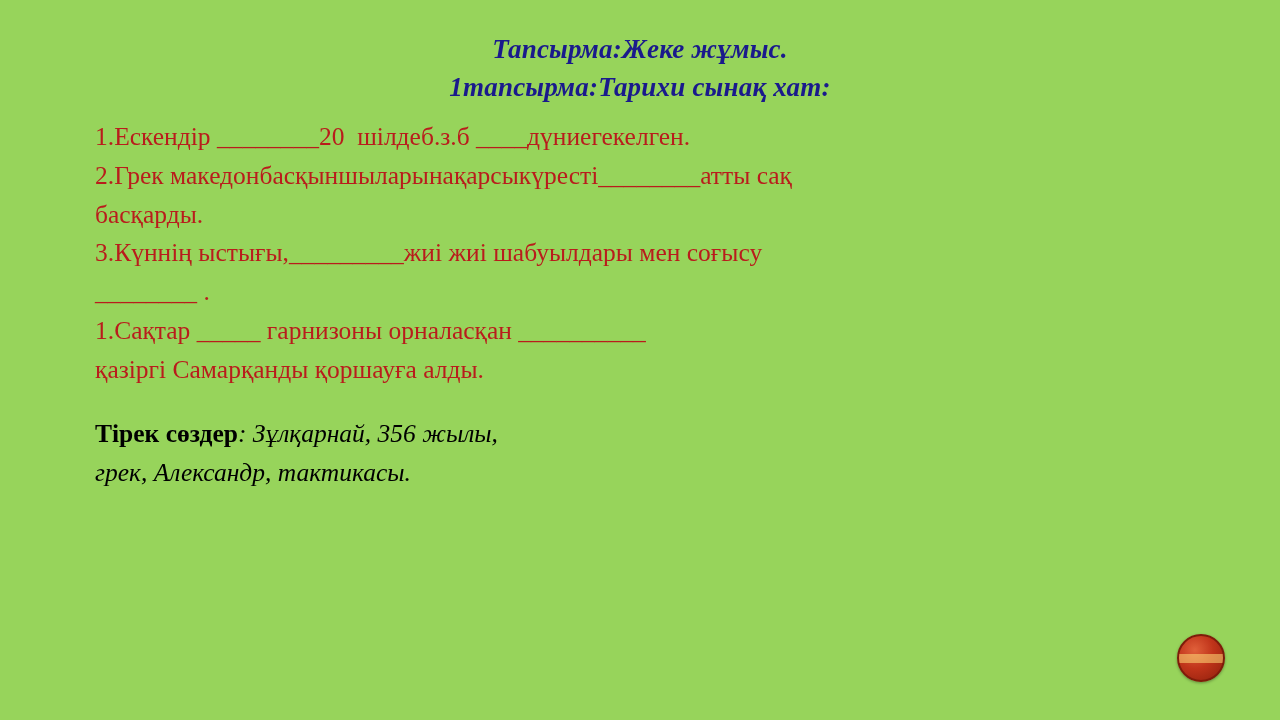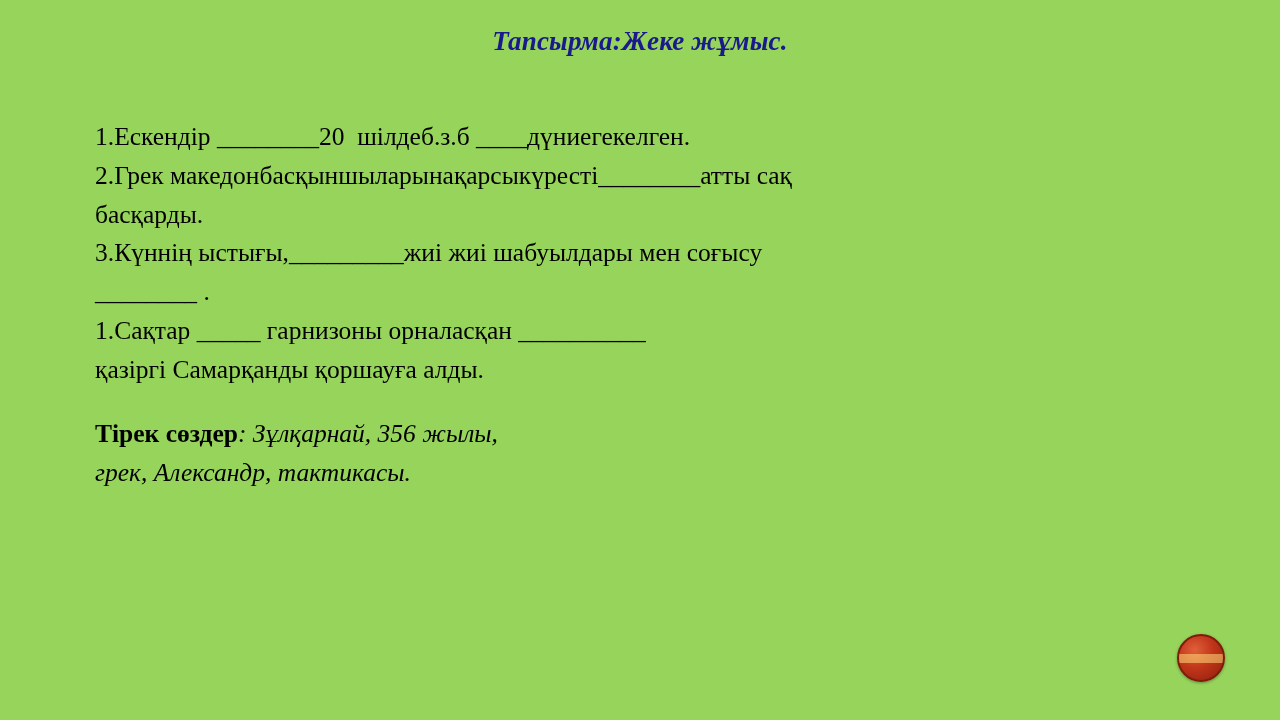--- a/index.html
+++ b/index.html
@@ -34,21 +34,21 @@
     line-height: 1.42;
     letter-spacing: 0.2px;
   }
   .body-block {
     position: absolute;
     left: 95px;
     top: 118px;
     right: 60px;
   }
   .body-line {
-    color: #000000;
+    color: #b91c1c;
     font-size: 25.5px;
     line-height: 1.52;
     white-space: pre-wrap;
   }
   .gap {
     height: 26px;
   }
   .keywords-line {
     color: #000000;
     font-size: 25.5px;
@@ -87,21 +87,22 @@
     font-family: "Liberation Sans", sans-serif;
     letter-spacing: 0.5px;
   }
 </style>
 </head>
 <body>
 
 <div class="slide" style="background: rgb(151, 212, 91);">
 
   <div class="title-block">
-    <div class="title-line" style="color: rgb(26, 26, 140);">Тапсырма:Жеке жұмыс.</div>
+    <div class="title-line" style="color: rgb(26, 26, 140); margin-top: 8px;">Тапсырма:Жеке жұмыс.</div>
+    <div class="title-line" style="color: rgb(26, 26, 140);">1тапсырма:Тарихи  сынақ хат:</div>
   </div>
 
   <div class="body-block">
     <div class="body-line">1.Ескендір ________20  шілдеб.з.б ____дүниегекелген.</div>
     <div class="body-line">2.Грек македонбасқыншыларынақарсыкүресті________атты сақ</div>
     <div class="body-line">басқарды.</div>
     <div class="body-line">3.Күннің ыстығы,_________жиі жиі шабуылдары мен соғысу</div>
     <div class="body-line">________ .</div>
     <div class="body-line">1.Сақтар _____ гарнизоны орналасқан __________</div>
     <div class="body-line">қазіргі Самарқанды қоршауға алды.</div>

